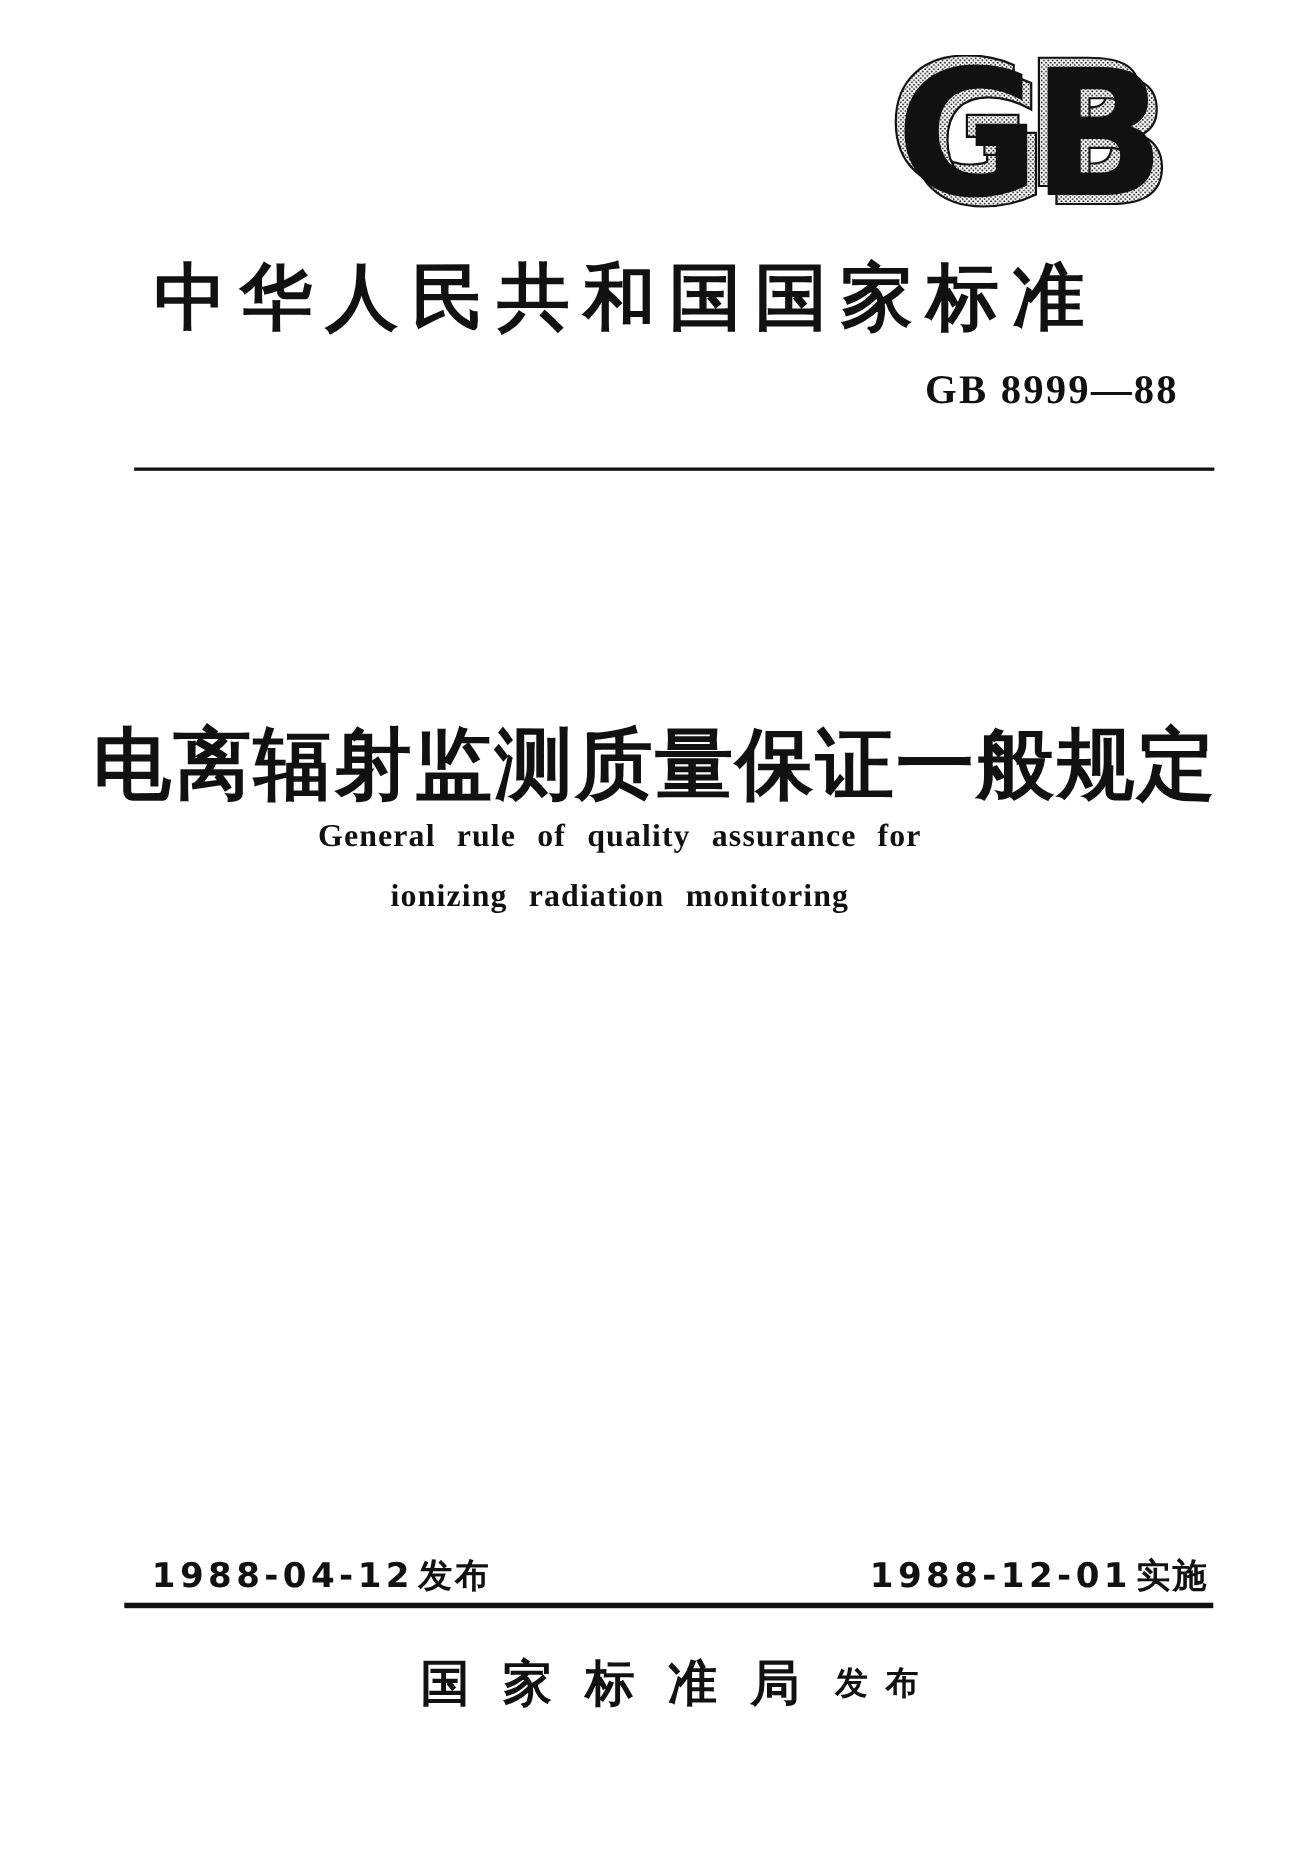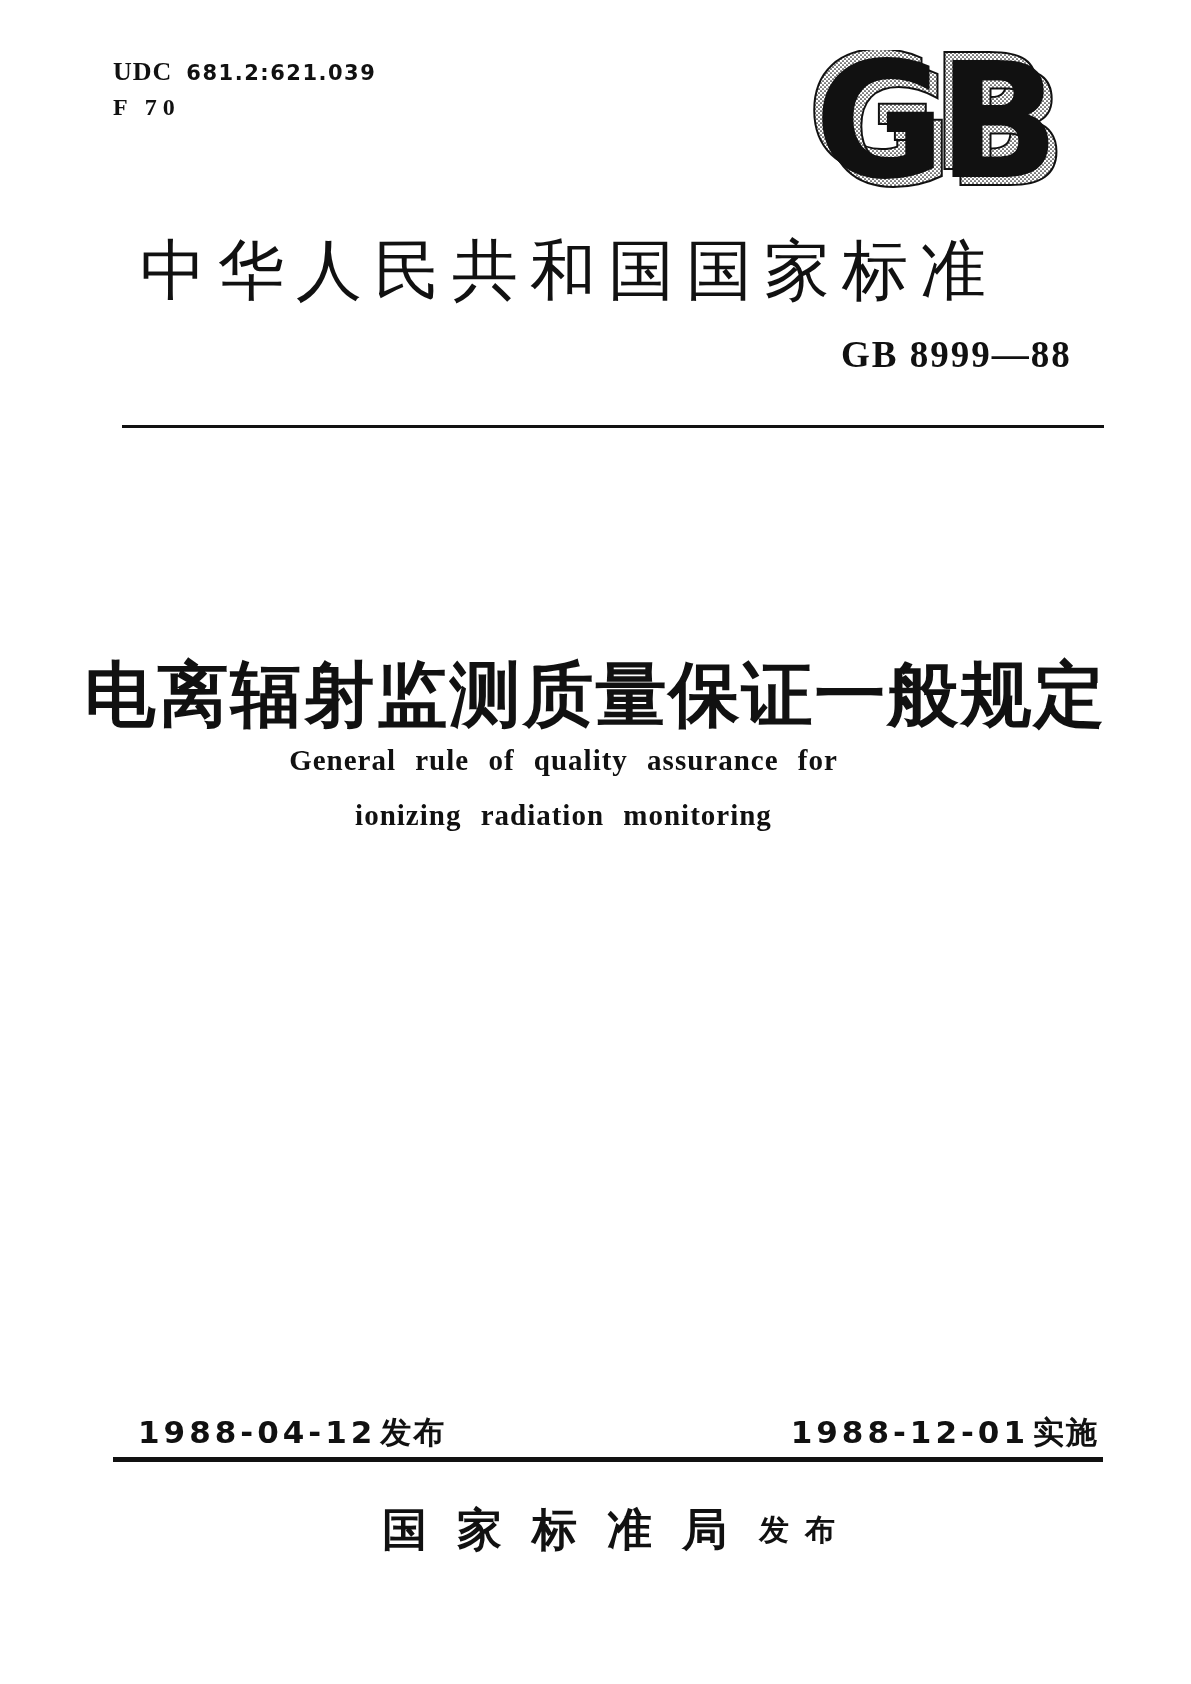--- a/index.html
+++ b/index.html
@@ -67,21 +67,21 @@
   }
   .logo-solid { fill: #111111; }
 
   
   .heading-cn {
     position: absolute;
     left: 140px;
     top: 226px;
     width: 920px;
     font-size: 66px;
-    font-weight: 400;
+    font-weight: 700;
     letter-spacing: 12px;
     white-space: nowrap;
   }
 
   
   .std-number {
     position: absolute;
     left: 841px;
     top: 333px;
     font-family: "Liberation Serif", serif;
@@ -176,26 +176,20 @@
     letter-spacing: 16px;
     margin-left: 2px;
     vertical-align: 5px;
   }
 </style>
 </head>
 <body>
 
 <div class="page">
 
-  <div class="udc-block">
-    <div>
-      <span class="udc-label">UDC</span><span class="udc-number">681.2:621.039</span>
-    </div>
-    <div class="class-code">F 70</div>
-  </div>
 
   <svg class="gb-logo" viewBox="0 0 250 145" aria-hidden="true">
     <defs>
       <pattern id="halftone-dots" width="4" height="4" patternUnits="userSpaceOnUse">
         <rect width="4" height="4" fill="#ffffff"></rect>
         <circle cx="1" cy="1" r="0.85" fill="#111111"></circle>
         <circle cx="3" cy="3" r="0.85" fill="#111111"></circle>
       </pattern>
     </defs>
     <text class="logo-halftone" x="117" y="119" text-anchor="middle">GB</text>

